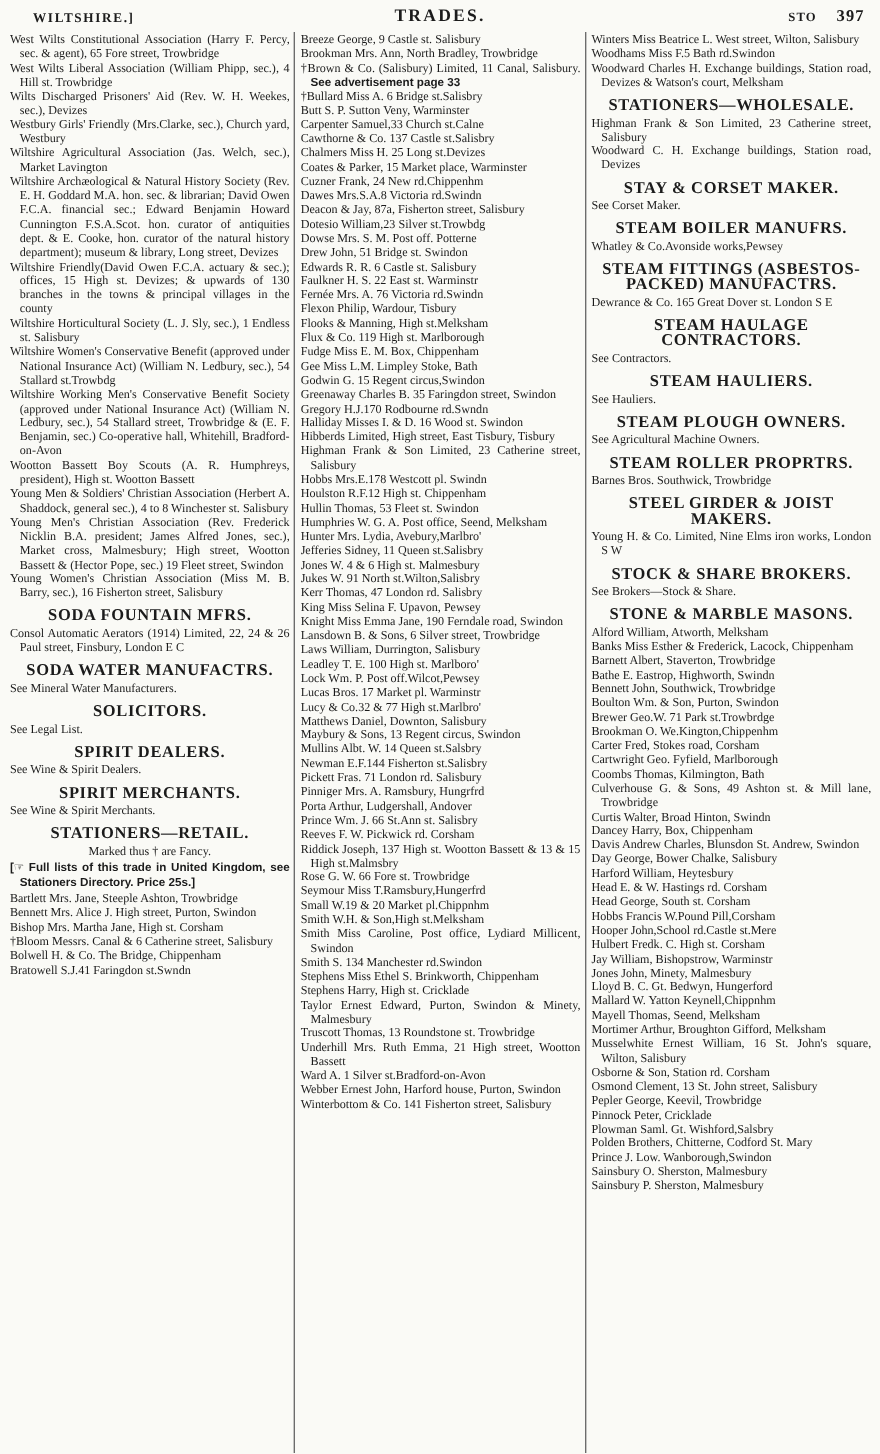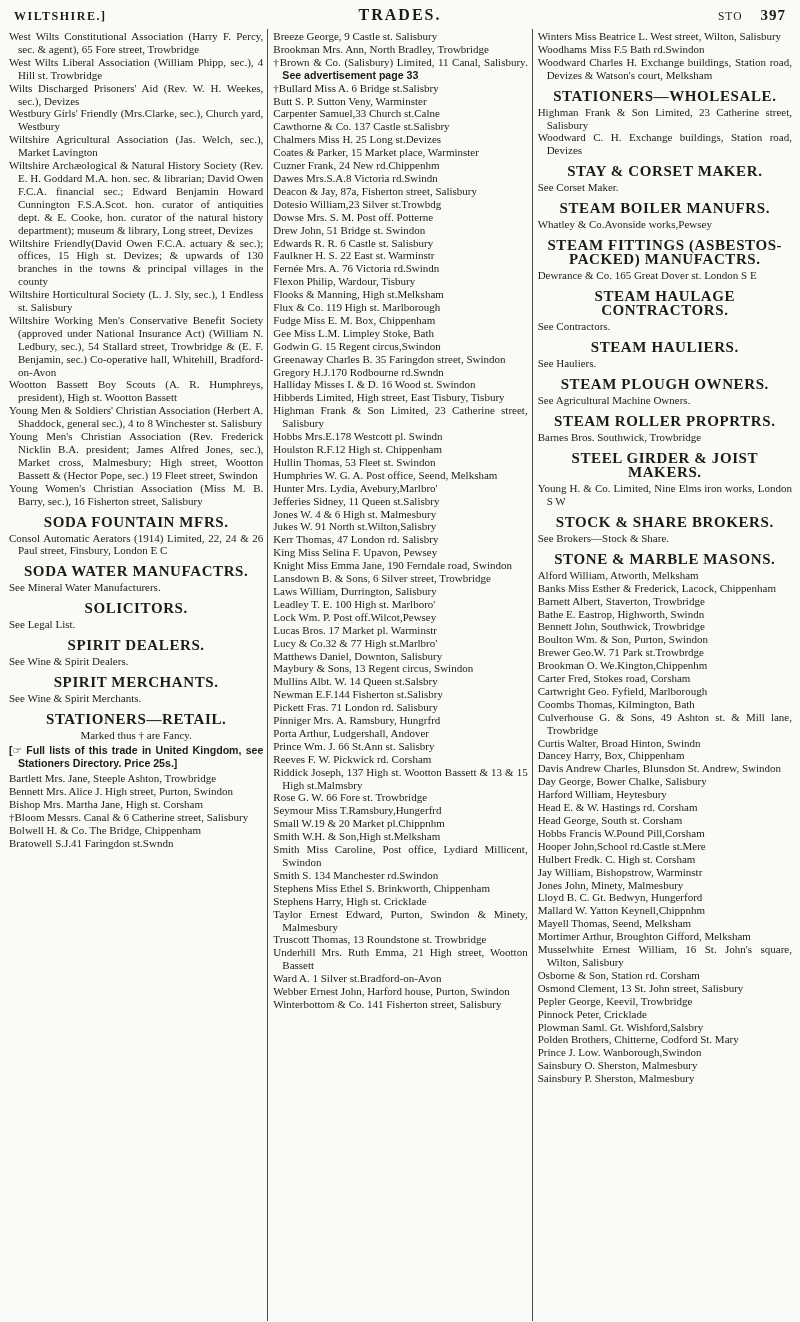--- a/index.html
+++ b/index.html
@@ -8,24 +8,24 @@
     background:#fafaf6;
     font-family:"Liberation Serif","DejaVu Serif",serif;
     color:#1b1b1b;
     overflow:hidden;
   }
   .page{width:800px;height:1322px;box-sizing:border-box;padding:3px 4px 0 4px;}
   .hdr{
     position:relative;height:26px;
     font-size:12px;
   }
-  .hdr-left{position:absolute;left:10px;top:6px;letter-spacing:1.5px;font-weight:600;text-align:center;}
+  .hdr-left{position:absolute;left:26px;top:6px;letter-spacing:1.5px;font-weight:600;text-align:center;}
   .hdr-center{position:absolute;left:0;right:0;top:3px;text-align:center;font-size:16px;letter-spacing:2px;font-weight:600;font-family:Liberation Serif, serif;}
   .hdr-right{position:absolute;right:10px;top:4px;}
-  .hdr-right .kw{font-size:11.5px;letter-spacing:1px;margin-right:18px;font-weight:400;}
+  .hdr-right .kw{font-size:11.5px;letter-spacing:1px;margin-right:18px;font-weight:700;}
   .hdr-right .pg{font-size:15px;font-weight:700;letter-spacing:1px;}
   .cols{display:flex;height:1292px;overflow:hidden;}
   .col{flex:1 1 0;box-sizing:border-box;padding:1px 4px 0 5px;overflow:hidden;}
   .col + .col{border-left:1px solid #4a4a4a;}
   .b-entry{
     font-size:11px;line-height:12.9px;
     text-align:justify;
     padding-left:9px;text-indent:-9px;
   }
   .b-heading{
@@ -60,20 +60,21 @@
   <div class="cols">
     <div class="col">
         <div class="b-entry">West Wilts Constitutional Association (Harry F. Percy, sec. &amp; agent), 65 Fore street, Trowbridge</div>
         <div class="b-entry">West Wilts Liberal Association (William Phipp, sec.), 4 Hill st. Trowbridge</div>
         <div class="b-entry">Wilts Discharged Prisoners' Aid (Rev. W. H. Weekes, sec.), Devizes</div>
         <div class="b-entry">Westbury Girls' Friendly (Mrs.Clarke, sec.), Church yard, Westbury</div>
         <div class="b-entry">Wiltshire Agricultural Association (Jas. Welch, sec.), Market Lavington</div>
         <div class="b-entry">Wiltshire Archæological &amp; Natural History Society (Rev. E. H. Goddard M.A. hon. sec. &amp; librarian; David Owen F.C.A. financial sec.; Edward Benjamin Howard Cunnington F.S.A.Scot. hon. curator of antiquities dept. &amp; E. Cooke, hon. curator of the natural history department); museum &amp; library, Long street, Devizes</div>
         <div class="b-entry">Wiltshire Friendly(David Owen F.C.A. actuary &amp; sec.); offices, 15 High st. Devizes; &amp; upwards of 130 branches in the towns &amp; principal villages in the county</div>
         <div class="b-entry">Wiltshire Horticultural Society (L. J. Sly, sec.), 1 Endless st. Salisbury</div>
+        <div class="b-entry">Wiltshire Women's Conservative Benefit (approved under National Insurance Act) (William N. Ledbury, sec.), 54 Stallard st.Trowbdg</div>
         <div class="b-entry">Wiltshire Working Men's Conservative Benefit Society (approved under National Insurance Act) (William N. Ledbury, sec.), 54 Stallard street, Trowbridge &amp; (E. F. Benjamin, sec.) Co-operative hall, Whitehill, Bradford-on-Avon</div>
         <div class="b-entry">Wootton Bassett Boy Scouts (A. R. Humphreys, president), High st. Wootton Bassett</div>
         <div class="b-entry">Young Men &amp; Soldiers' Christian Association (Herbert A. Shaddock, general sec.), 4 to 8 Winchester st. Salisbury</div>
         <div class="b-entry">Young Men's Christian Association (Rev. Frederick Nicklin B.A. president; James Alfred Jones, sec.), Market cross, Malmesbury; High street, Wootton Bassett &amp; (Hector Pope, sec.) 19 Fleet street, Swindon</div>
         <div class="b-entry">Young Women's Christian Association (Miss M. B. Barry, sec.), 16 Fisherton street, Salisbury</div>
         <div class="b-heading">SODA FOUNTAIN MFRS.</div>
         <div class="b-entry">Consol Automatic Aerators (1914) Limited, 22, 24 &amp; 26 Paul street, Finsbury, London E C</div>
         <div class="b-heading">SODA WATER MANUFACTRS.</div>
         <div class="b-see">See Mineral Water Manufacturers.</div>
         <div class="b-heading">SOLICITORS.</div>

